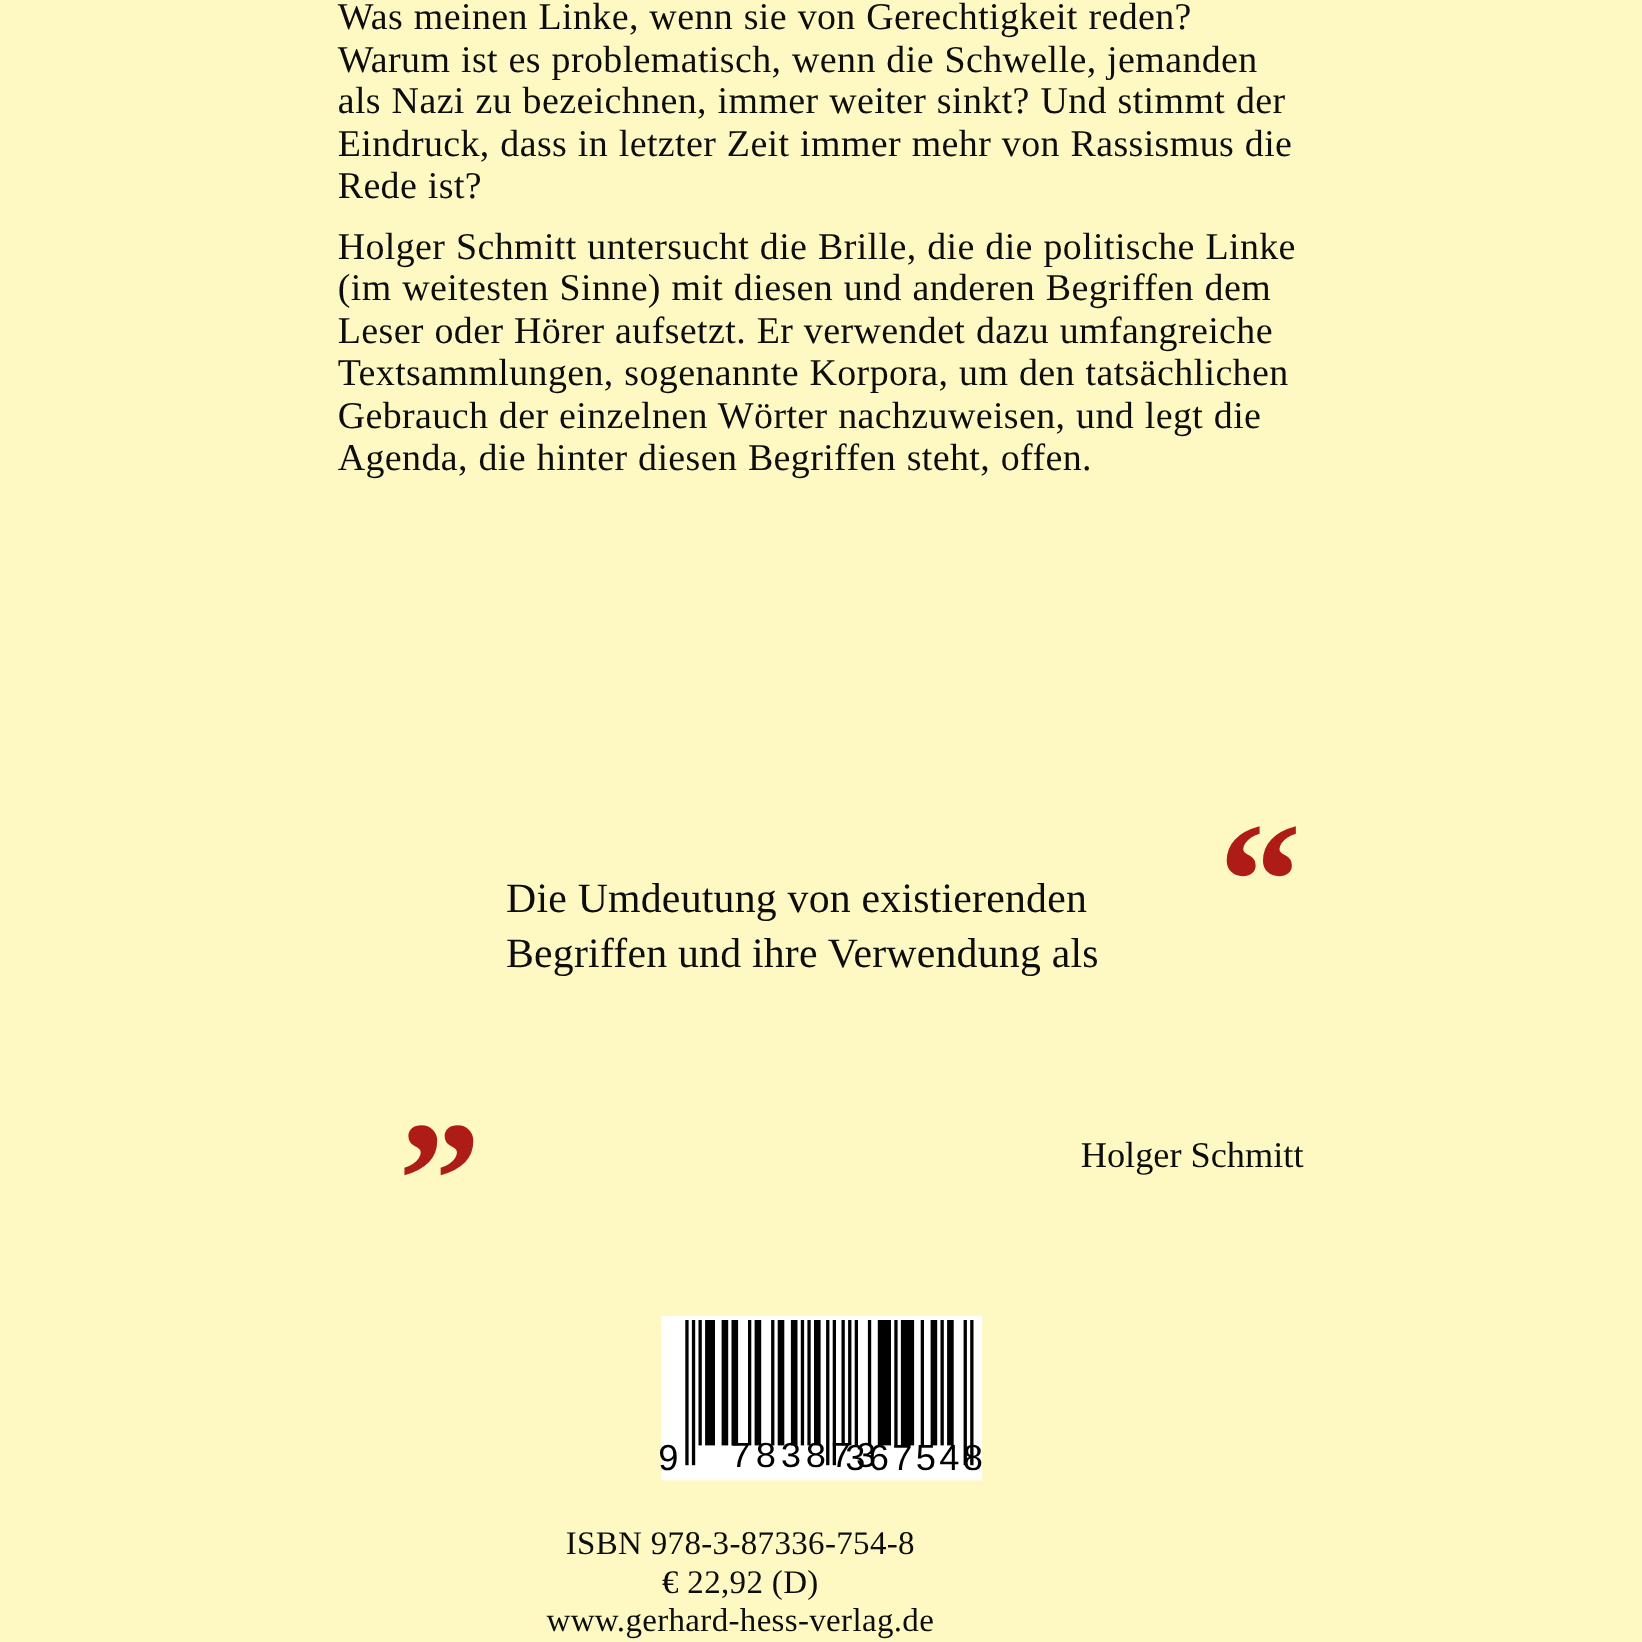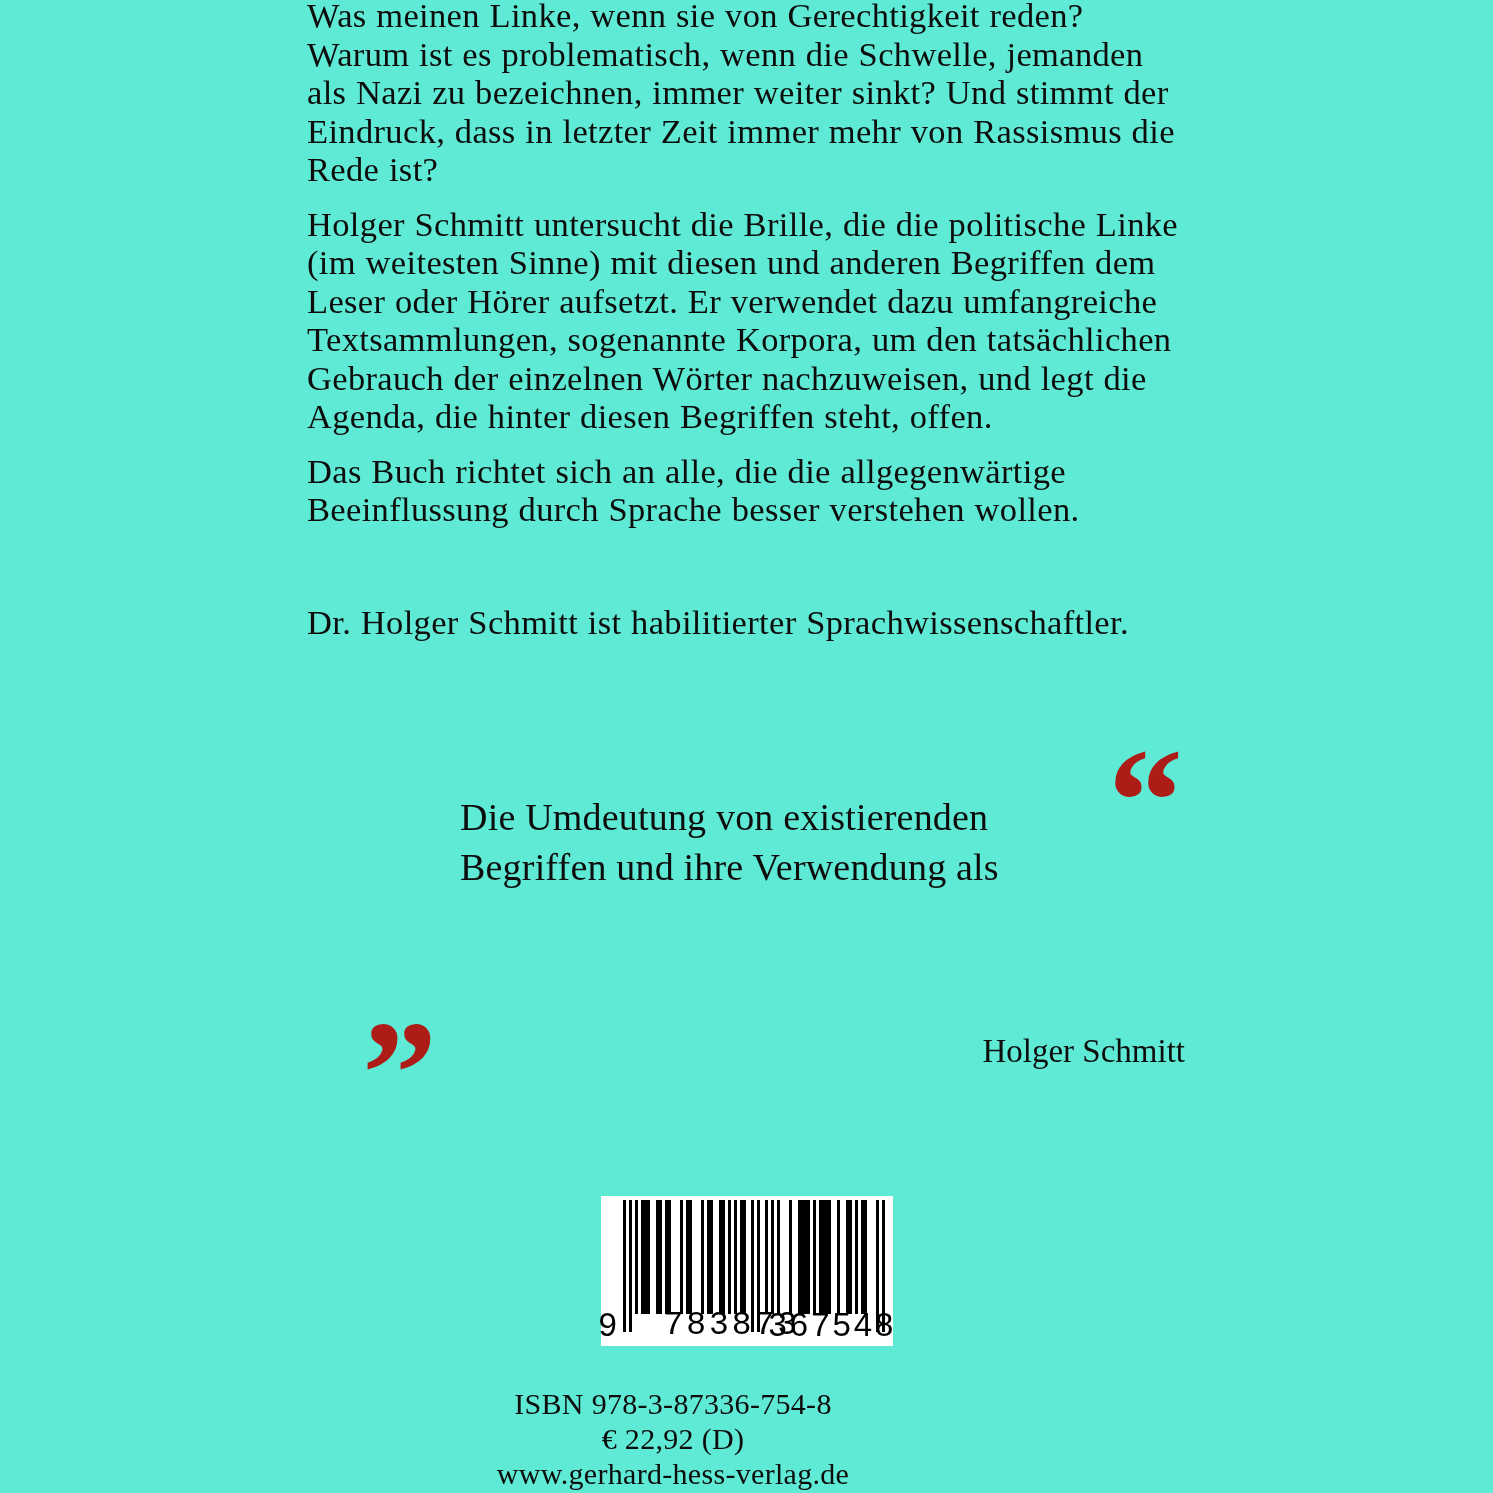--- a/index.html
+++ b/index.html
@@ -13,21 +13,21 @@
     position: relative;
     overflow: hidden;
     font-family: "Liberation Serif", "DejaVu Serif", serif;
     color: #0d0d0d;
     -webkit-font-smoothing: antialiased;
   }
 
   .page {
     position: absolute;
     inset: 0;
-    background: #5eead4;
+    background: #fef9c3;
   }
 
   
   .blurb {
     position: absolute;
     left: 307px;
     top: -4px;
     width: 882px;
   }
   .blurb p {
@@ -137,22 +137,20 @@
   }
 </style>
 </head>
 <body>
 
 <div class="page">
 
   <div class="blurb">
     <p>Was meinen Linke, wenn sie von Gerechtigkeit reden? Warum ist es problematisch, wenn die Schwelle, jemanden als Nazi zu bezeichnen, immer weiter sinkt? Und stimmt der Eindruck, dass in letzter Zeit immer mehr von Rassismus die Rede ist?</p>
     <p>Holger Schmitt untersucht die Brille, die die politische Linke (im weitesten Sinne) mit diesen und anderen Begriffen dem Leser oder Hörer aufsetzt. Er verwendet dazu umfangreiche Textsammlungen, sogenannte Korpora, um den tatsächlichen Gebrauch der einzelnen Wörter nachzuweisen, und legt die Agenda, die hinter diesen Begriffen steht, offen.</p>
-    <p>Das Buch richtet sich an alle, die die allgegenwärtige Beeinflussung durch Sprache besser verstehen wollen.</p>
-    <p class="spaced-before">Dr. Holger Schmitt ist habilitierter Sprachwissenschaftler.</p>
   </div>
 
   <div class="pullquote">
 
     <span class="quote-open">“</span>
 
     <div class="quote-text">
       <p>Die Umdeutung von existierenden</p>
       <p>Begriffen und ihre Verwendung als</p>
     </div>

